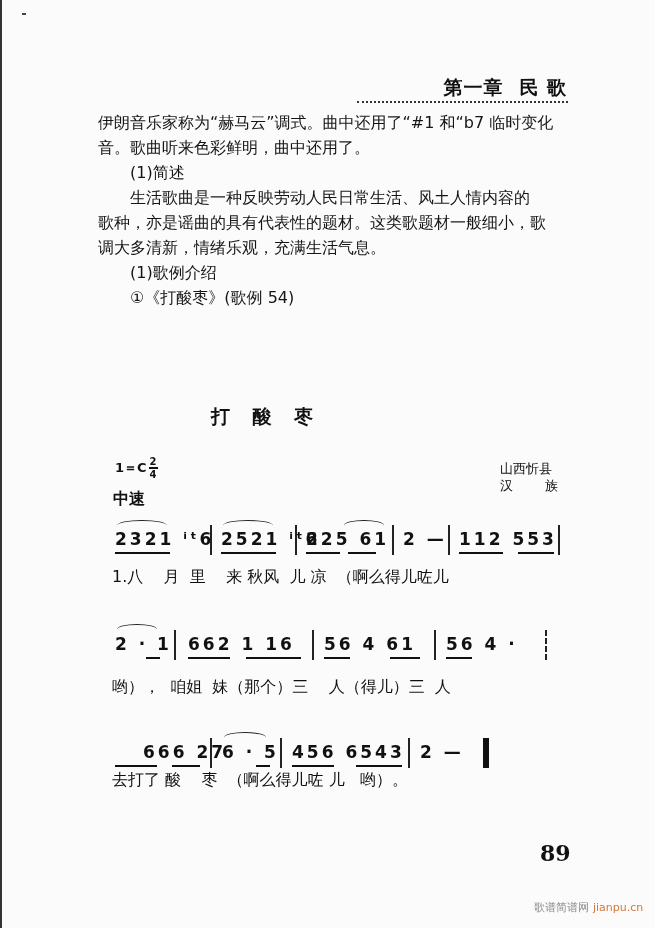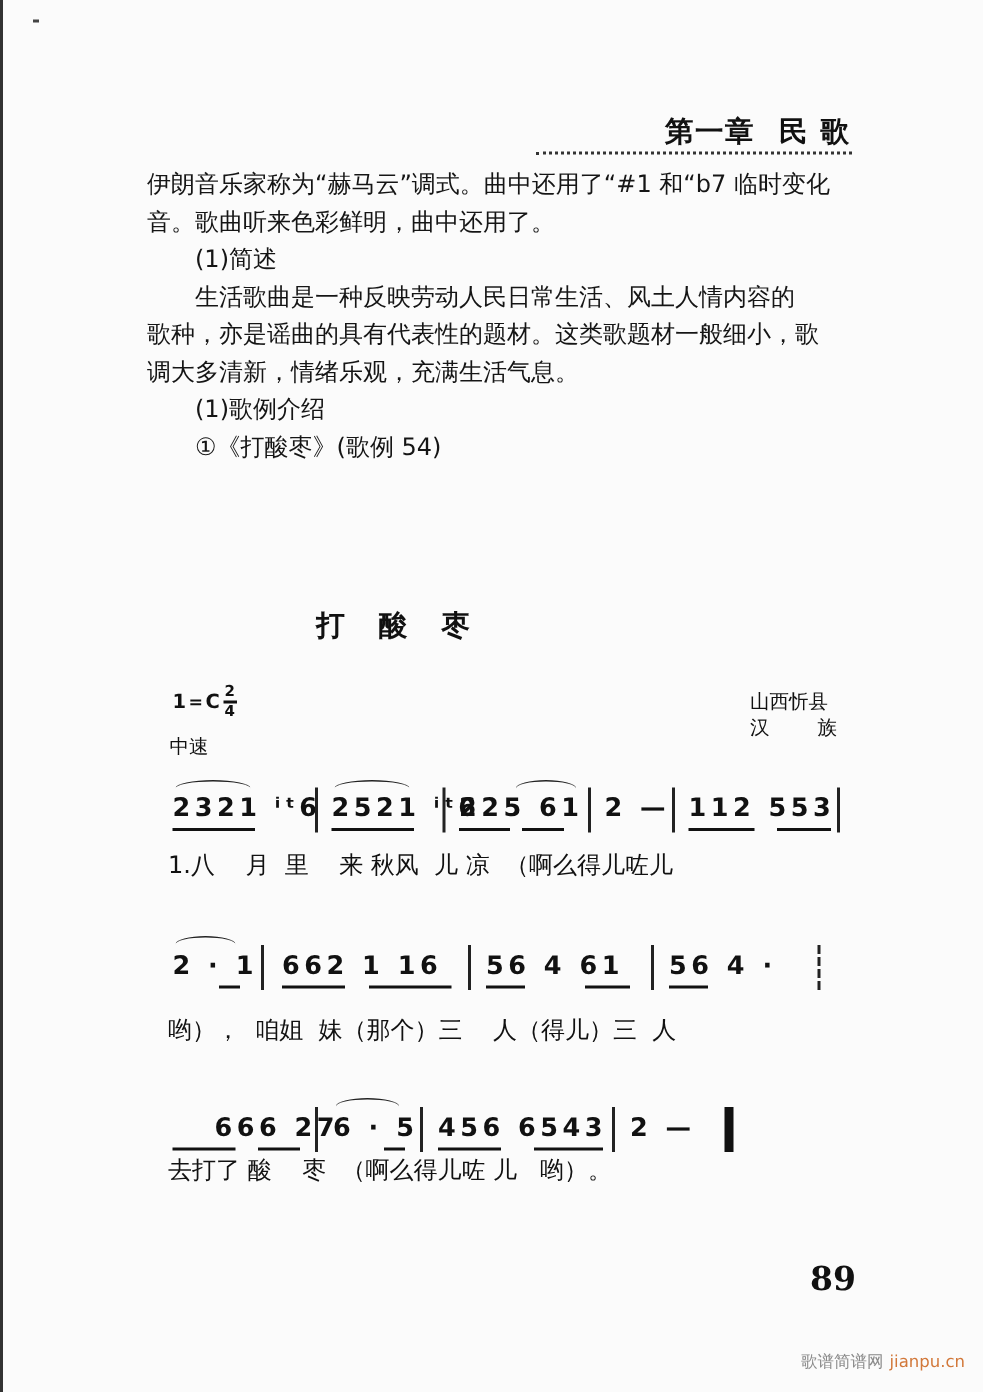--- a/index.html
+++ b/index.html
@@ -35,21 +35,21 @@
   }
   .key-sig {
     position: absolute; left: 115px; top: 457px;
     font-family: "DejaVu Sans", sans-serif; font-weight: bold; font-size: 13px;
     display: flex; align-items: center; gap: 2px;
   }
   .frac { display: inline-flex; flex-direction: column; align-items: center; font-size: 10px; line-height: 9px; }
   .frac .bar { width: 9px; height: 2px; background: #111; margin: 1px 0; }
   .tempo {
     position: absolute; left: 113px; top: 489px;
-    font-family: "DejaVu Sans", sans-serif; font-weight: normal; font-size: 13px;
+    font-family: "DejaVu Sans", sans-serif; font-weight: bold; font-size: 16px;
   }
   .origin {
     position: absolute; left: 500px; top: 460px; width: 58px;
     font-family: "DejaVu Sans", sans-serif; font-size: 13px; line-height: 17px;
   }
   .origin .row2 { display: flex; justify-content: space-between; }
   .staff-line {
     position: absolute; left: 112px; height: 40px;
     font-family: "DejaVu Sans", sans-serif; font-weight: bold; font-size: 17px;
     white-space: nowrap;

